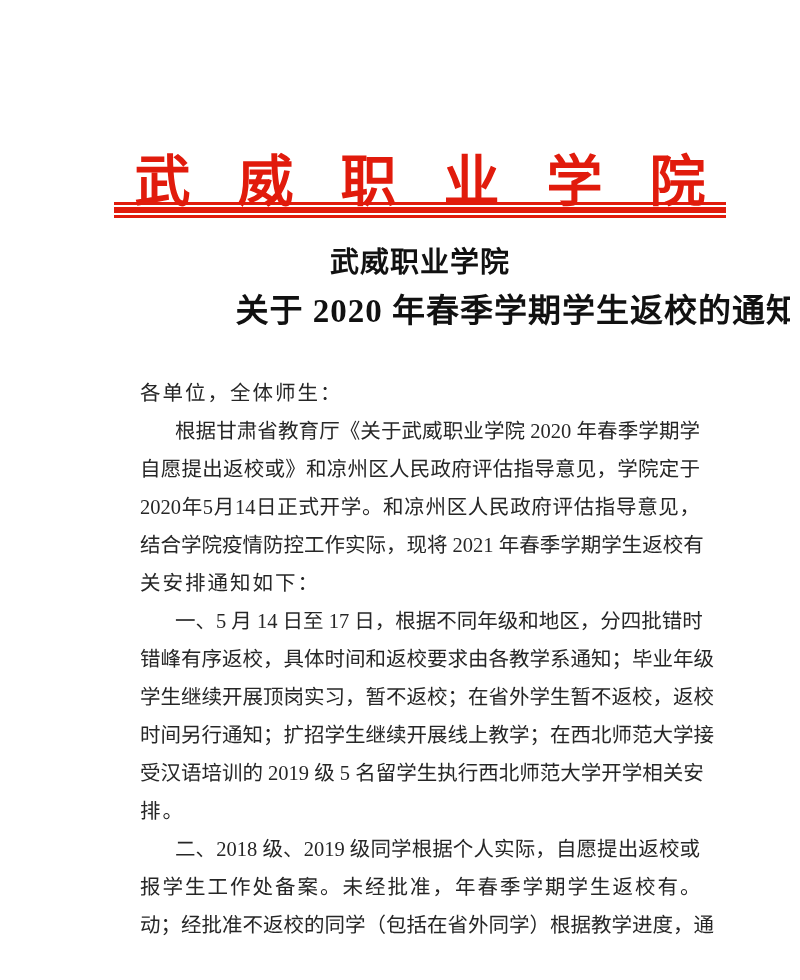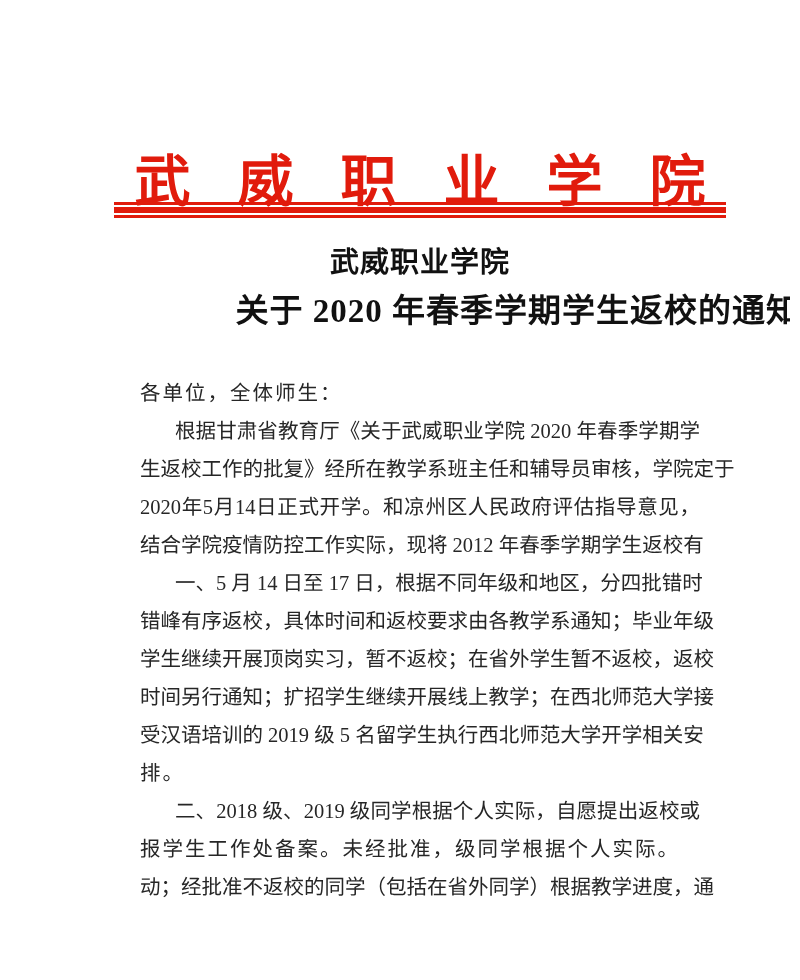--- a/index.html
+++ b/index.html
@@ -97,27 +97,28 @@
 
   <div class="letterhead-rule"></div>
 
   <div class="doc-title-1">武威职业学院</div>
 
   <div class="doc-title-2">关于 2020 年春季学期学生返校的通知</div>
 
   <div class="notice-body">
     <div class="body-line short">各单位，全体师生：</div>
     <div class="body-line fill indent">根据甘肃省教育厅《关于武威职业学院 2020 年春季学期学</div>
-    <div class="body-line fill">生返校工作的批复》经所在教学系班主任和辅导员审核，学院定于</div>
+    <div class="body-line fill">自愿提出返校或》和凉州区人民政府评估指导意见，学院定于</div>
     <div class="body-line fill">2020年5月14日正式开学。和凉州区人民政府评估指导意见，</div>
-    <div class="body-line fill">结合学院疫情防控工作实际，现将 2012 年春季学期学生返校有</div>
+    <div class="body-line fill">结合学院疫情防控工作实际，现将 2021 年春季学期学生返校有</div>
+    <div class="body-line short">关安排通知如下：</div>
     <div class="body-line fill indent">一、5 月 14 日至 17 日，根据不同年级和地区，分四批错时</div>
     <div class="body-line fill">错峰有序返校，具体时间和返校要求由各教学系通知；毕业年级</div>
     <div class="body-line fill">学生继续开展顶岗实习，暂不返校；在省外学生暂不返校，返校</div>
     <div class="body-line fill">时间另行通知；扩招学生继续开展线上教学；在西北师范大学接</div>
     <div class="body-line fill">受汉语培训的 2019 级 5 名留学生执行西北师范大学开学相关安</div>
     <div class="body-line short">排。</div>
     <div class="body-line fill indent">二、2018 级、2019 级同学根据个人实际，自愿提出返校或</div>
-    <div class="body-line short">报学生工作处备案。未经批准，级同学根据个人实际。</div>
+    <div class="body-line short">报学生工作处备案。未经批准，年春季学期学生返校有。</div>
     <div class="body-line fill">动；经批准不返校的同学（包括在省外同学）根据教学进度，通</div>
   </div>
 
 </div>
 
 </body></html>

